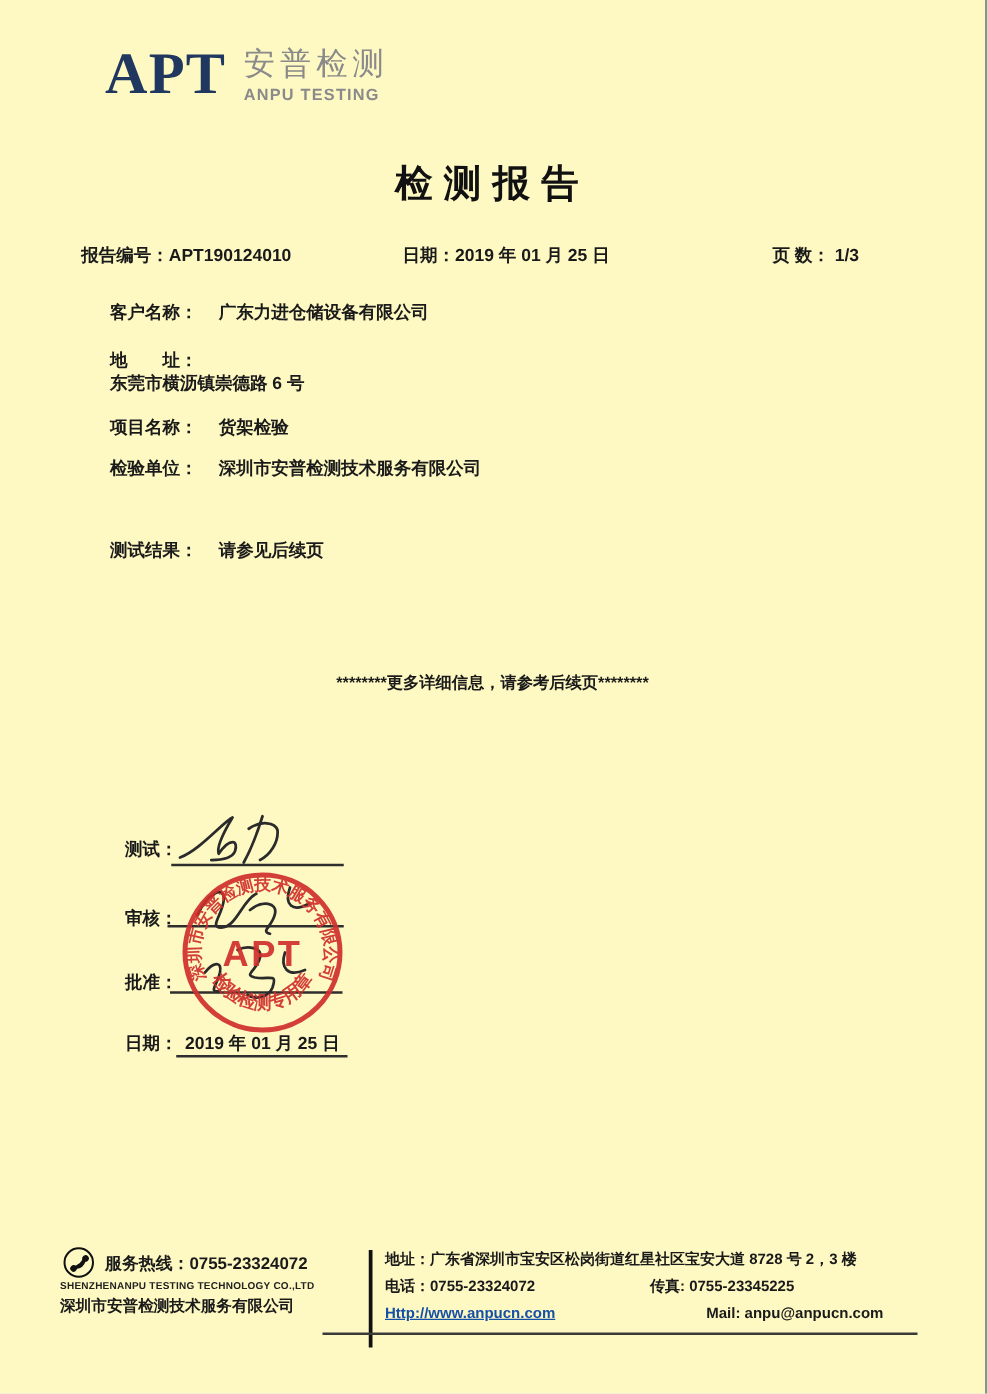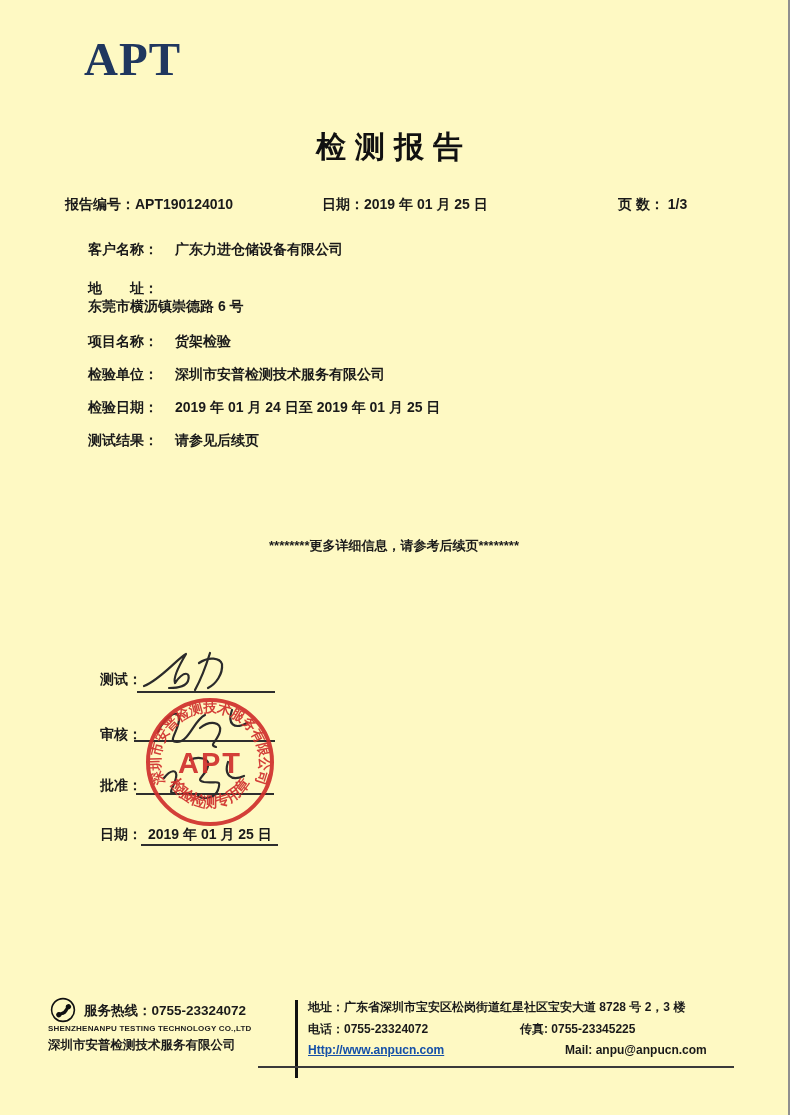--- a/index.html
+++ b/index.html
@@ -40,20 +40,24 @@
   .vdiv{left:295px;top:1000px;width:3px;height:78px;background:#111;}
   .hrule{left:258px;top:1066px;width:476px;height:2px;background:#3a3a3a;}
 </style>
 </head>
 <body>
 
 <div class="page">
 
   <div class="abs logo">
     <div class="logo-apt">APT</div>
+    <div class="logo-right">
+      <div class="logo-cn">安普检测</div>
+      <div class="logo-en">ANPU TESTING</div>
+    </div>
   </div>
 
   <div class="abs title">检测报告</div>
 
   <div class="abs meta" style="left:65px;top:196px;">
     <span>报告编号：</span><span>APT190124010</span>
   </div>
   <div class="abs meta" style="left:322px;top:196px;">
     <span>日期：</span><span>2019 年 01 月 25 日</span>
   </div>
@@ -70,24 +74,20 @@
     <span>东莞市横沥镇崇德路 6 号</span>
   </div>
 
   <div class="abs row" style="left:88px;top:333px;">
     <span class="lbl">项目名称：</span>
     <span>货架检验</span>
   </div>
   <div class="abs row" style="left:88px;top:366px;">
     <span class="lbl">检验单位：</span>
     <span>深圳市安普检测技术服务有限公司</span>
-  </div>
-  <div class="abs row" style="left:88px;top:399px;">
-    <span class="lbl">检验日期：</span>
-    <span>2019 年 01 月 24 日至 2019 年 01 月 25 日</span>
   </div>
   <div class="abs row" style="left:88px;top:432px;">
     <span class="lbl">测试结果：</span>
     <span>请参见后续页</span>
   </div>
 
   <div class="abs note">********更多详细信息，请参考后续页********</div>
 
   <div class="abs sig-lbl" style="left:100px;top:671px;">测试：</div>
   <div class="abs uline" style="left:137px;top:691px;width:138px;"></div>

